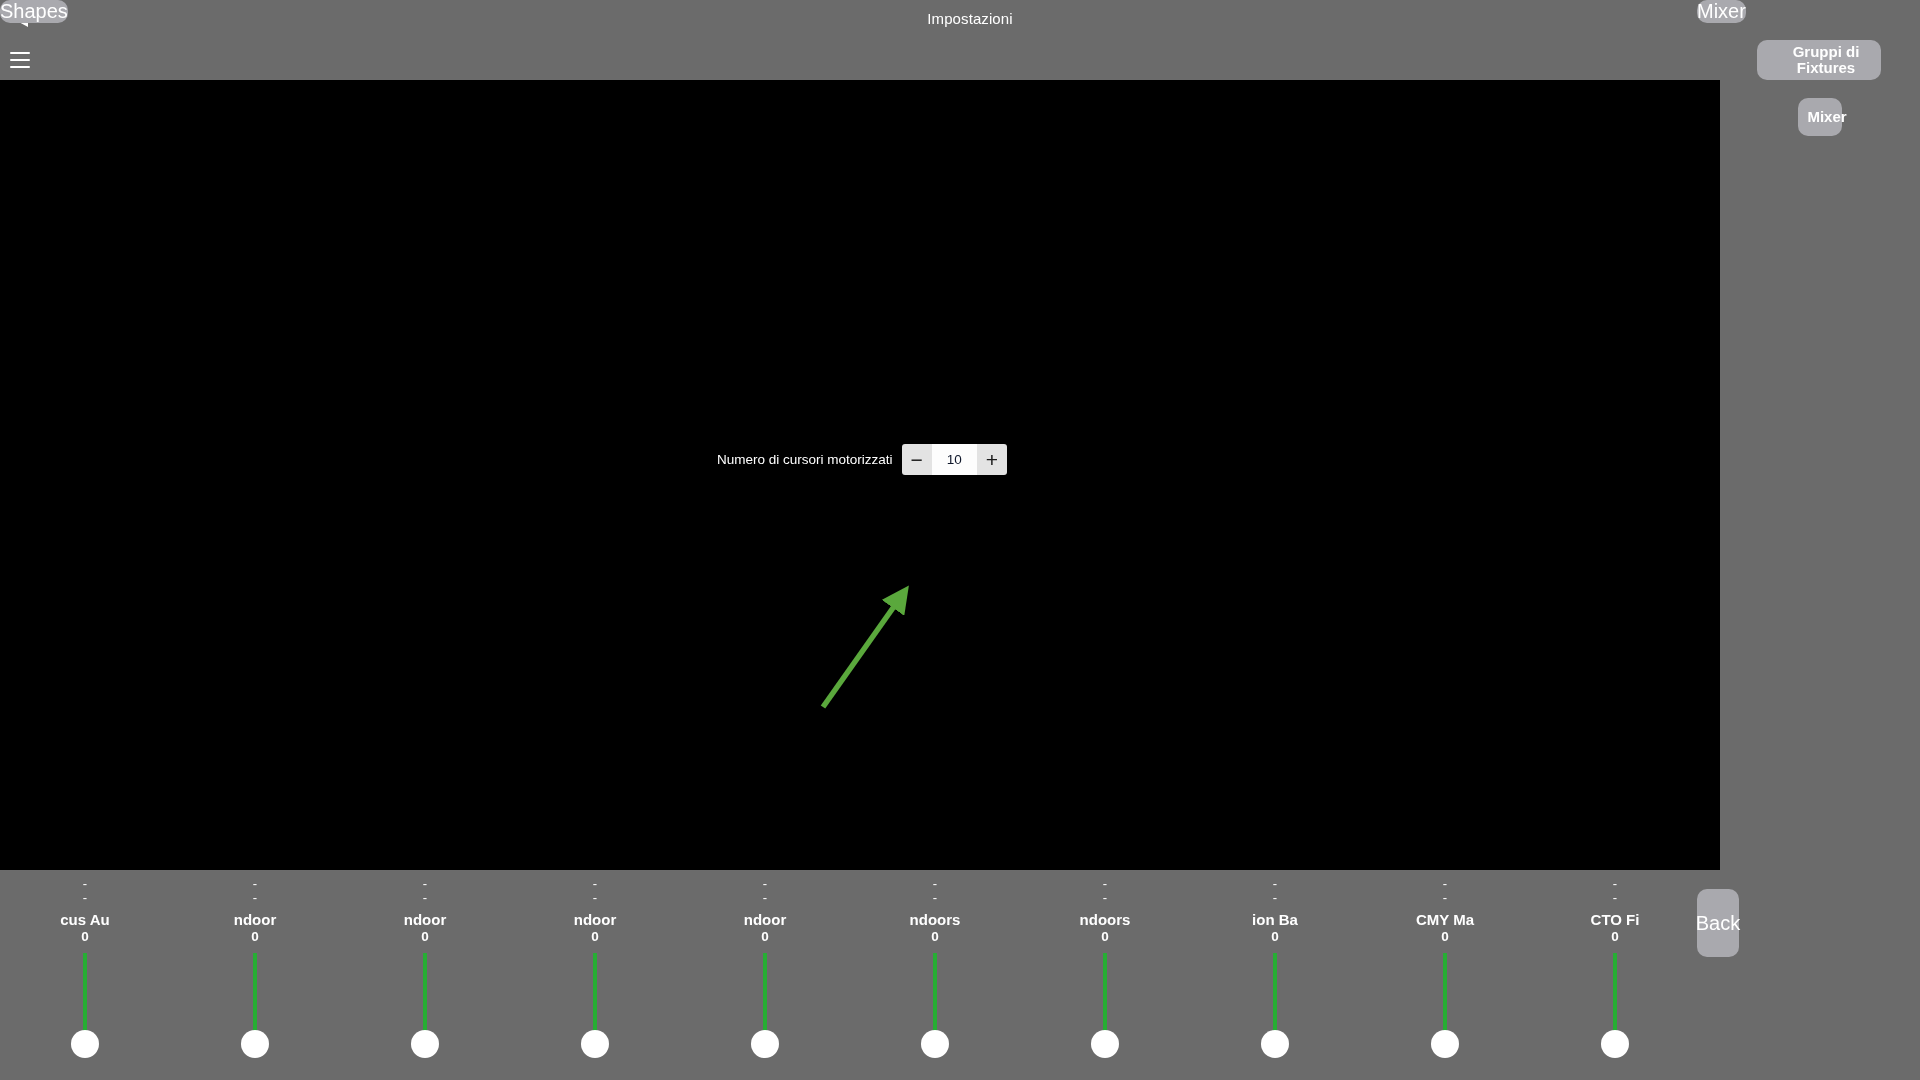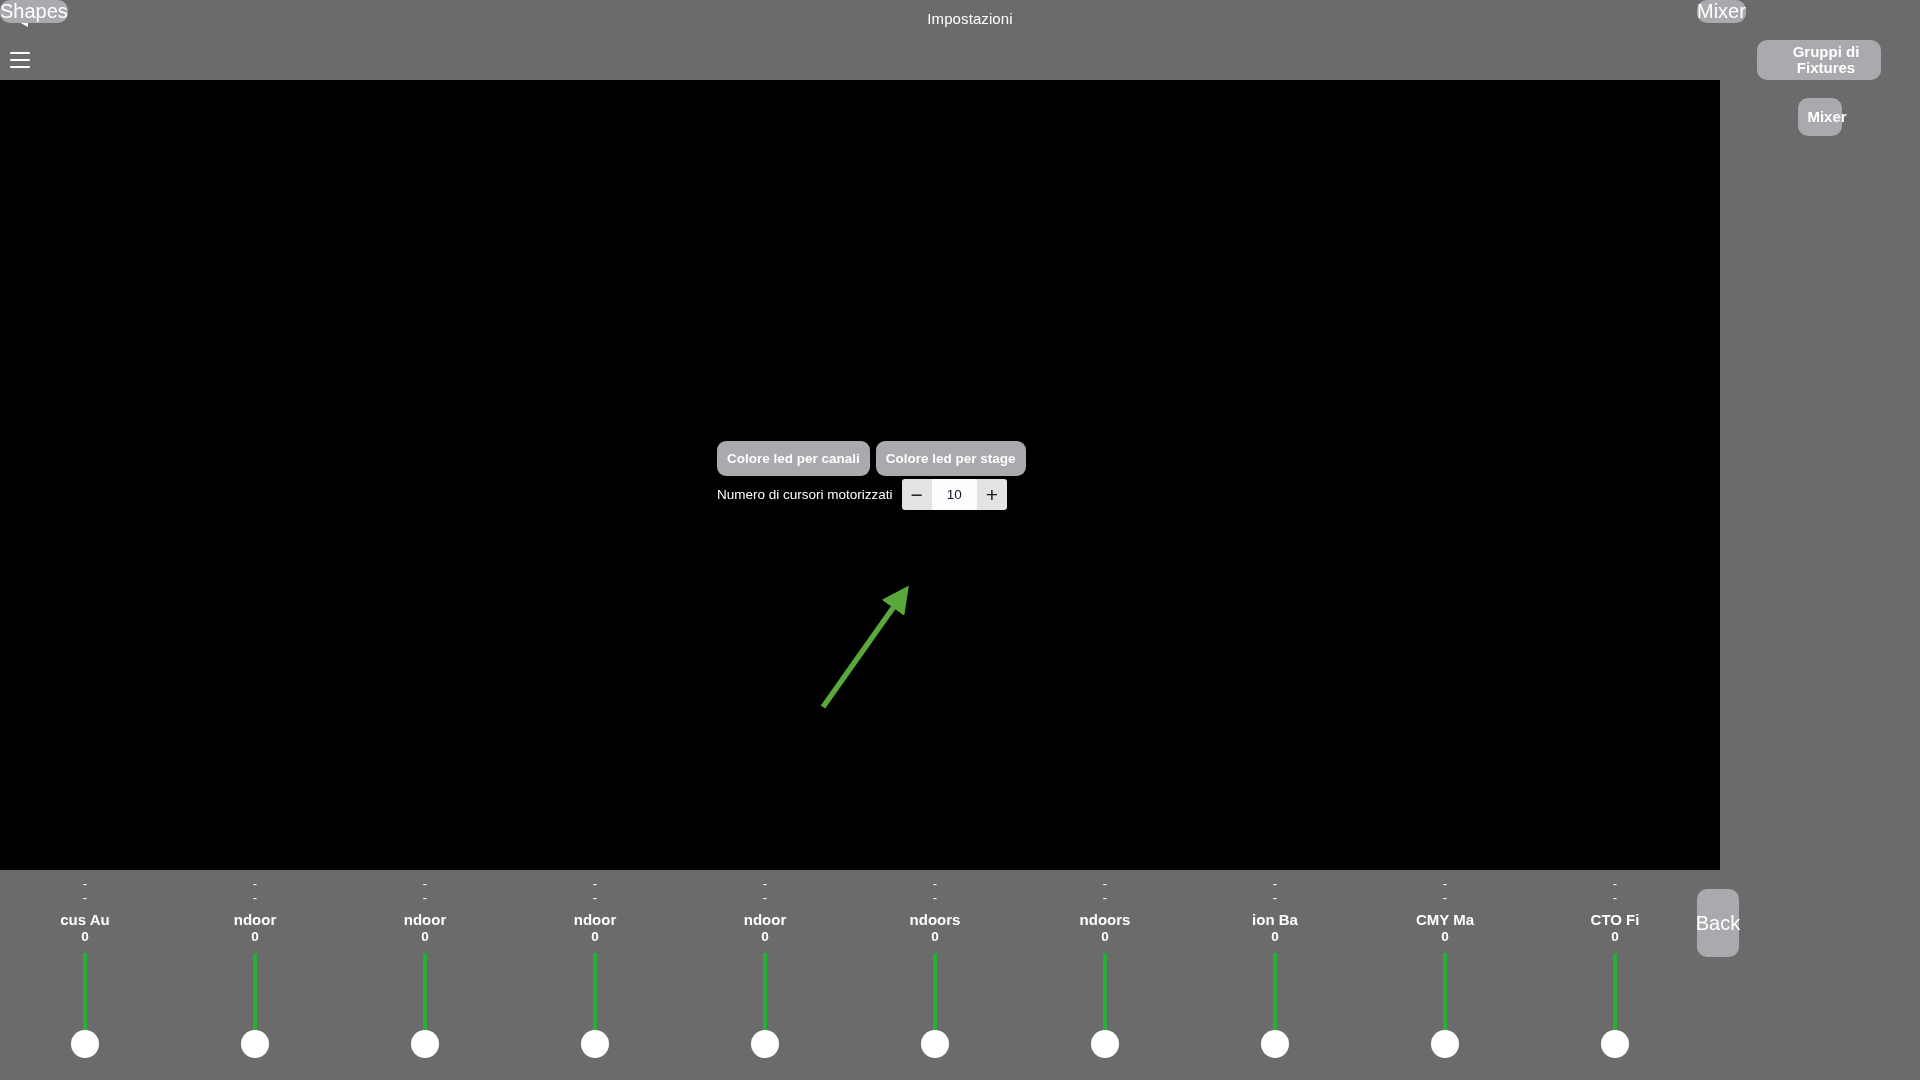--- a/index.html
+++ b/index.html
@@ -268,24 +268,20 @@
       <i></i>
     </div>
   </div>
 
   <button class="pill" id="btn-fixture-groups">Gruppi di Fixtures</button>
   <button class="pill" id="btn-mixer">Mixer</button>
 
   <div class="canvas">
 
     <div class="settings">
-      <div class="led-row">
-        <button class="led-btn">Colore led per canali</button>
-        <button class="led-btn">Colore led per stage</button>
-      </div>
 
       <div class="stepper-row">
         <span class="stepper-label">Numero di cursori motorizzati</span>
         <div class="stepper">
           <button class="stepper-btn">−</button>
           <div class="stepper-value">10</div>
           <button class="stepper-btn">+</button>
         </div>
       </div>
     </div>

